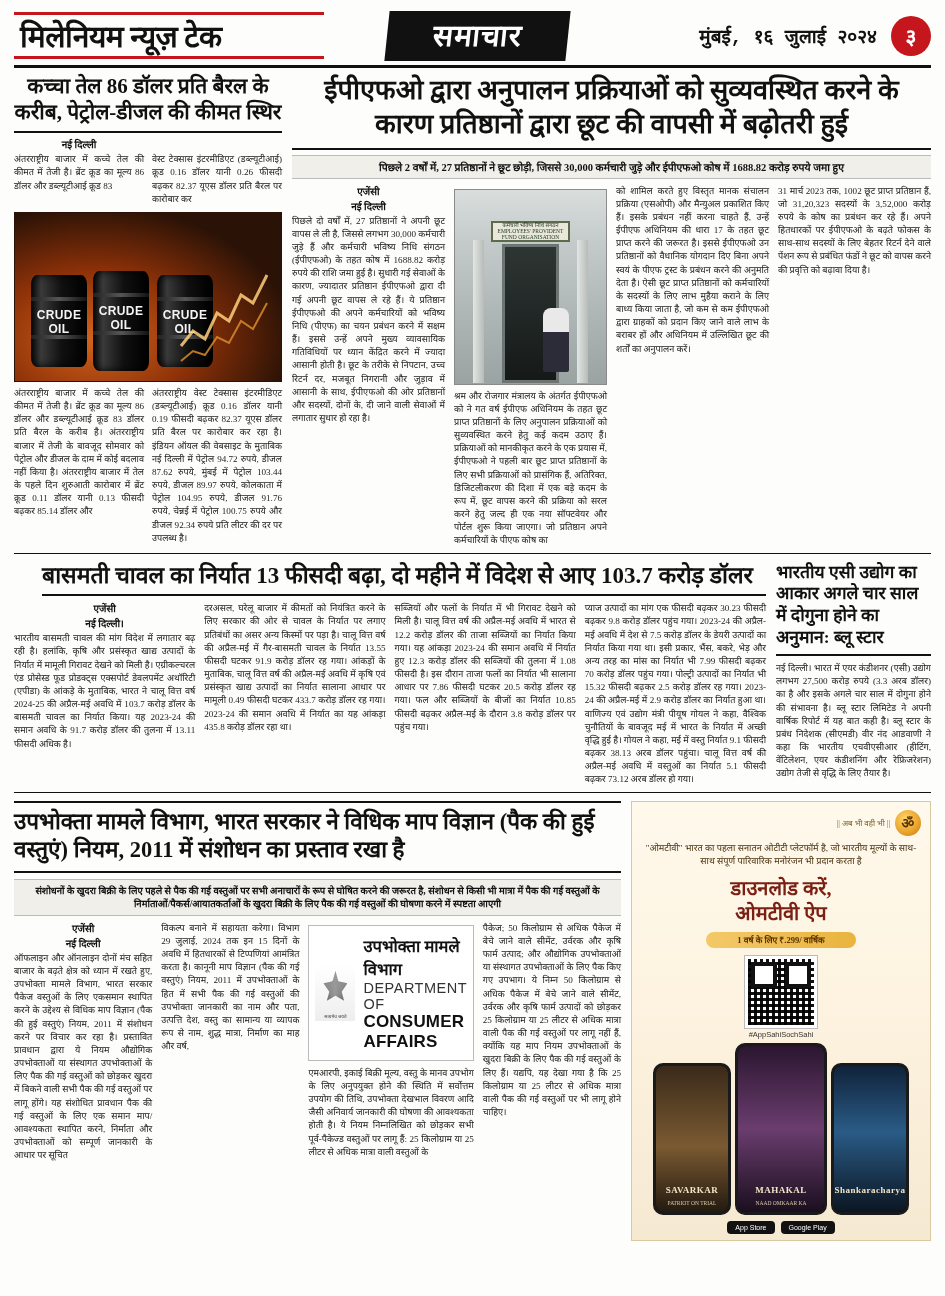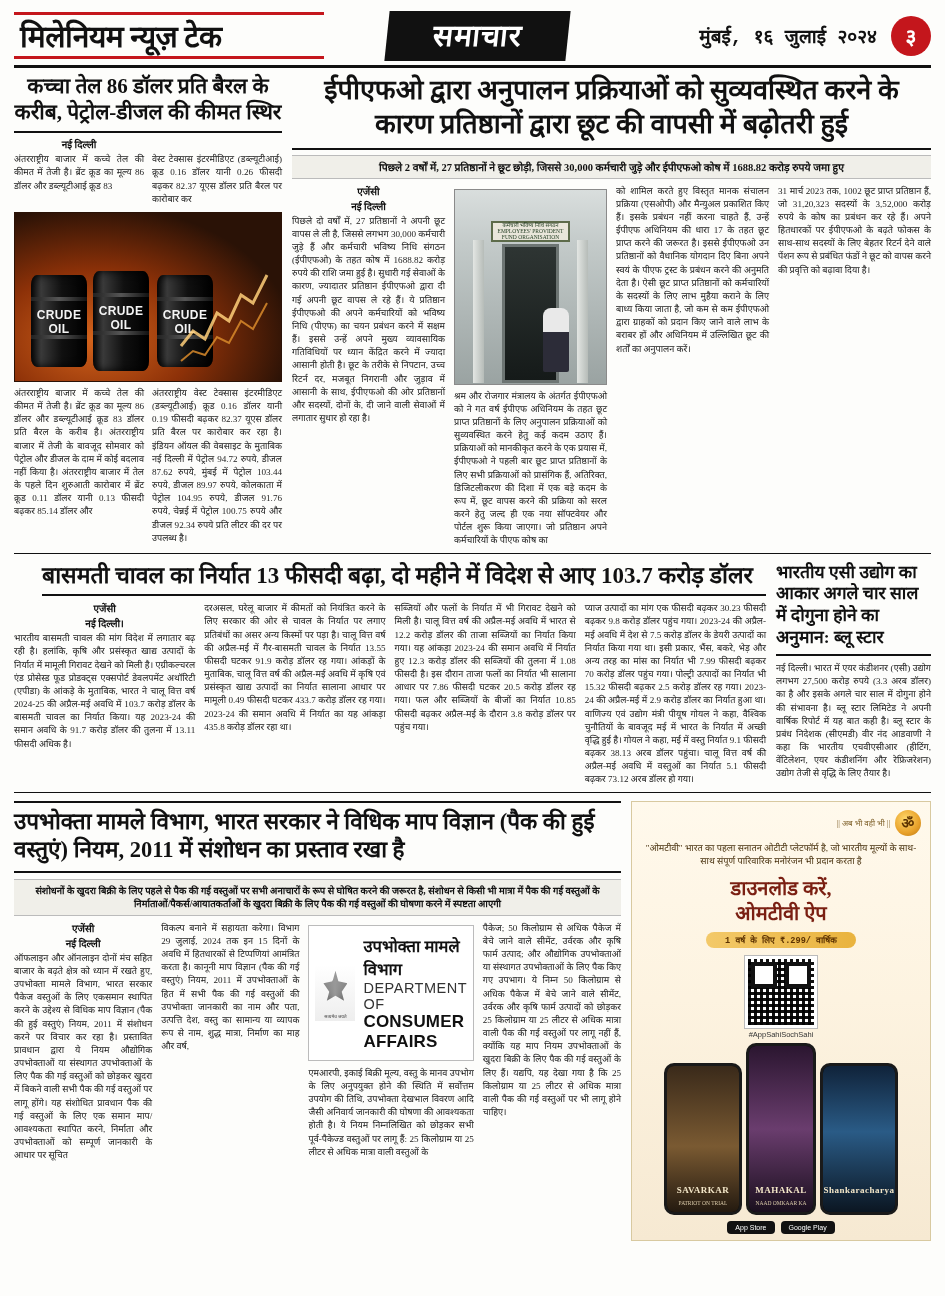--- a/index.html
+++ b/index.html
@@ -275,21 +275,21 @@
   }
   .ad-cta {
     font-family:"Liberation Serif", serif; font-weight:bold;
     font-size: 20px; line-height:1.25; color:#7a1f12;
     text-align:center; margin-top:8px;
   }
   .ad-price {
     margin: 6px auto 0 auto; width: 150px; text-align:center;
     background: linear-gradient(90deg,#f3c969,#e9b33e);
     border-radius: 9px;
-    font-family:Liberation Mono, monospace; font-size:8.6px; font-weight:bold;
+    font-family:Liberation Serif, serif; font-size:8.6px; font-weight:bold;
     color:#5b3100; padding: 2px 4px;
   }
   .qr {
     width: 72px; height: 72px; margin: 8px auto 2px auto;
     background:
       repeating-linear-gradient(90deg,#111 0 3px,#fff 3px 6px),
       repeating-linear-gradient(0deg,#111 0 3px,#fff 3px 6px);
     background-blend-mode: multiply;
     border: 3px solid #fff; outline: 1px solid #bbb;
     position: relative;
@@ -302,21 +302,21 @@
   .qr-tag {
     text-align:center; font-family:"Liberation Sans", sans-serif;
     font-size:7.5px; color:#333; margin-bottom:4px;
   }
   .phones { display:flex; justify-content:center; align-items:flex-end; gap:4px; margin-top:4px; }
   .phone {
     width: 78px; height: 152px; border-radius: 10px;
     border: 3px solid #1a1a1a; background:#000; overflow:hidden;
     position: relative;
   }
-  .phone.mid { width: 70px; height: 172px; }
+  .phone.mid { width: 92px; height: 172px; }
   .poster1 { position:absolute; inset:0; background: linear-gradient(180deg,#3a2a1a,#7a5a32 55%,#241a10); }
   .poster2 { position:absolute; inset:0; background: linear-gradient(180deg,#10233a,#2a5b86 45%,#0b1622); }
   .poster3 { position:absolute; inset:0; background: linear-gradient(180deg,#2b1630,#6a3d6e 50%,#1a0f1e); }
   .poster-t {
     position:absolute; left:0; right:0; bottom:16px; text-align:center;
     color:#f3e6c8; font-family:"Liberation Serif", serif; font-weight:bold;
     font-size: 9px; letter-spacing:.5px; line-height:1.1;
   }
   .poster-s {
     position:absolute; left:0; right:0; bottom:6px; text-align:center;

